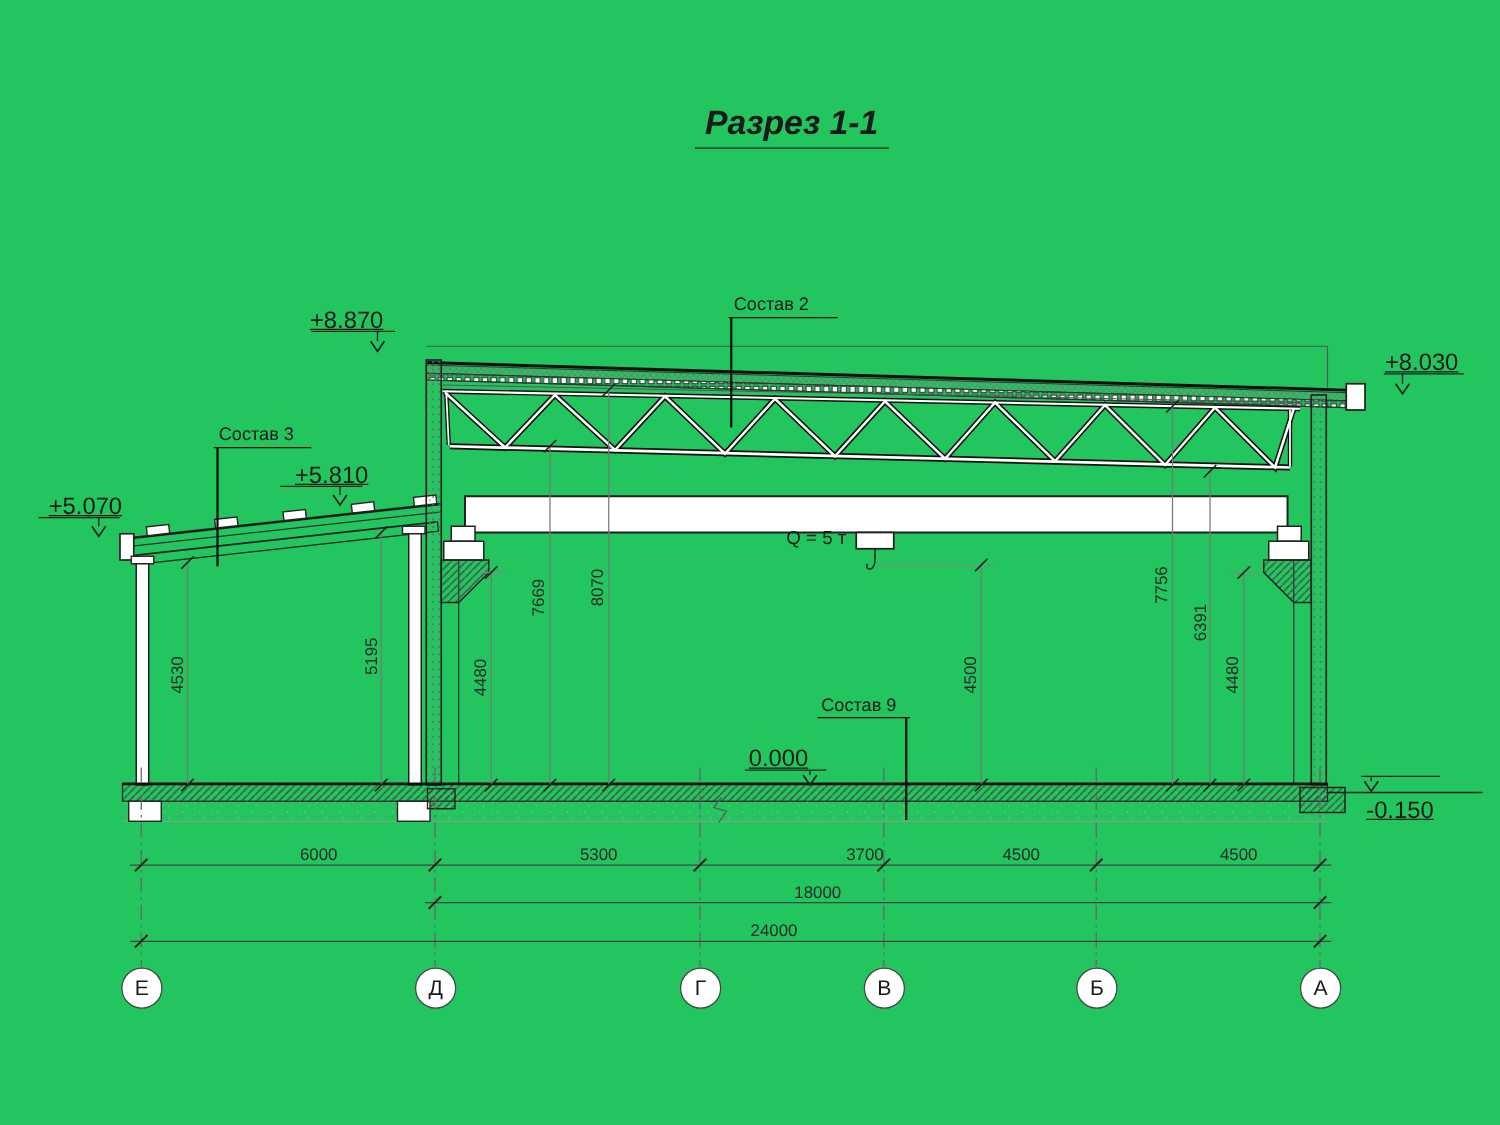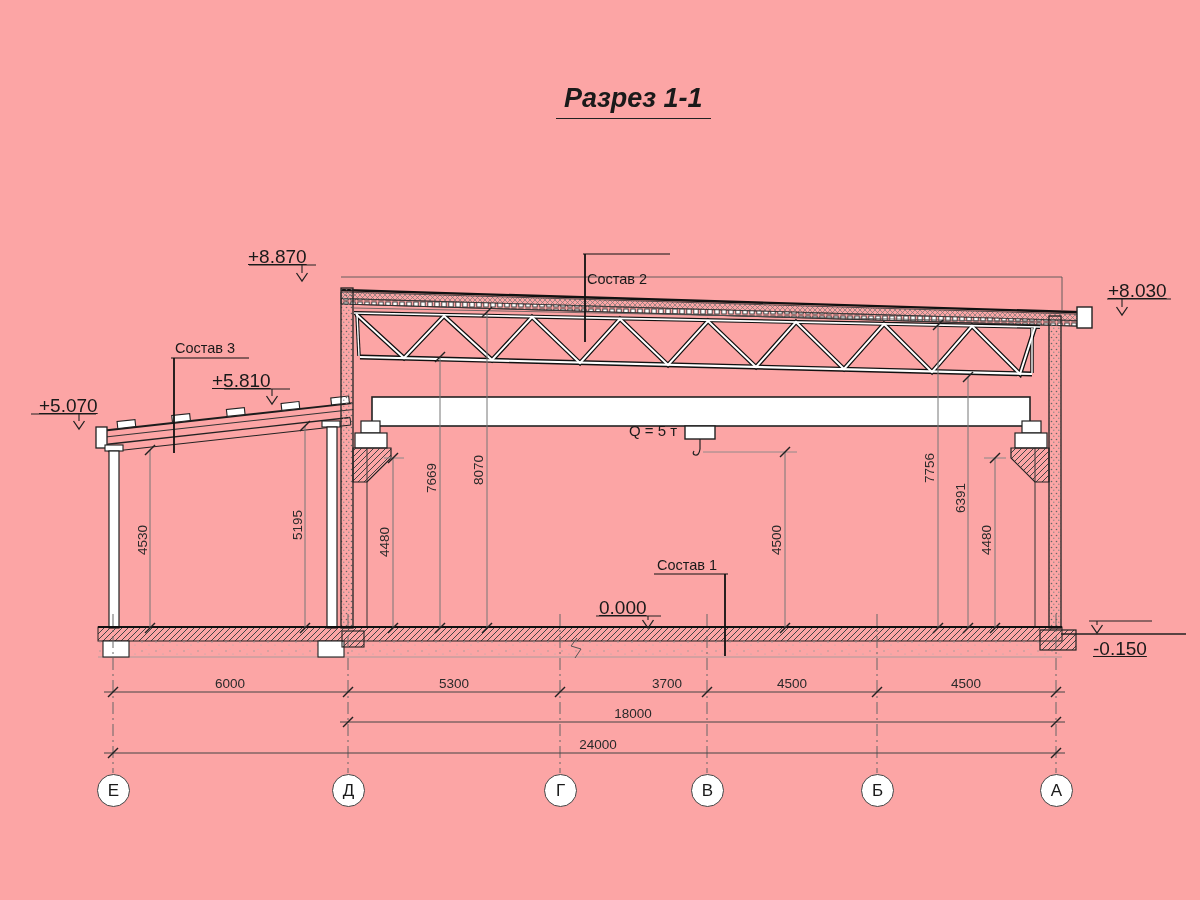--- a/index.html
+++ b/index.html
@@ -1,26 +1,26 @@
 <!DOCTYPE html>
 <html><head>
 <meta charset="utf-8">
 <style>
   html,body { margin:0; padding:0; background:#ffffff; }
-  .sheet { position:relative; width:1200px; height:900px; background:#fca5a5;
+  .sheet { position:relative; width:1200px; height:900px; background:#22c55e;
            font-family:"Liberation Sans", sans-serif; color:#1a1a1a; overflow:hidden; }
   svg.linework { position:absolute; left:0; top:0; }
   .lbl { position:absolute; white-space:nowrap; }
   .title { font-size:27px; font-style:italic; font-weight:bold;
            border-bottom:1.6px solid #222; padding:0 8px 4px 8px; }
   .elev { font-size:19px;text-decoration:underline; }
   .callout { font-size:14.5px; }
   .crane-lbl { font-size:15px; }
   .dim { font-size:13.5px; color:#2a2a2a; }
-  .hdim { width:80px; text-align:center; }
+  .hdim { width:80px; text-align:right; }
   .vdim { width:70px; text-align:center; transform:translate(-50%,-50%) rotate(-90deg); }
   .axis-bubble { position:absolute; width:31px; height:31px; border:1.3px solid #444;
                  border-radius:50%; display:flex; align-items:center; justify-content:center;
                  font-size:17px; background:#fff; }
 </style>
 </head>
 <body>
 
 <div class="sheet">
 
@@ -233,28 +233,28 @@
       <line x1="108" y1="758" x2="118" y2="748"></line>
           <line x1="1051" y1="758" x2="1061" y2="748"></line>
     </g>
   </g>
 </svg>
 
 <div class="lbl title" style="left:556px; top:83px;">Разрез 1-1</div>
 
 <div class="lbl elev" style="left:248px; top:246px;">+8.870</div>
 <div class="lbl elev" style="left:1108px; top:280px;">+8.030</div>
-<div class="lbl elev" style="left:212px; top:370px;">+5.810</div>
+<div class="lbl elev" style="left:236px; top:370px;">+5.810</div>
 <div class="lbl elev" style="left:39px; top:395px;">+5.070</div>
 <div class="lbl elev" style="left:599px; top:597px;">0.000</div>
 <div class="lbl elev" style="left:1093px; top:602px;margin-top:36px;">-0.150</div>
 
-<div class="lbl callout" style="left:587px; top:236px;margin-top:35px;">Состав 2</div>
+<div class="lbl callout" style="left:587px; top:236px;">Состав 2</div>
 <div class="lbl callout" style="left:175px; top:340px;text-align:center;">Состав 3</div>
-<div class="lbl callout" style="left:657px; top:557px;">Состав 1</div>
+<div class="lbl callout" style="left:657px; top:557px;">Состав 9</div>
 
 <div class="lbl crane-lbl" style="left:629px; top:402px;margin-top:20px;">Q = 5 т</div>
 
 <div class="lbl dim hdim" style="left:190px; top:676px;">6000</div>
 <div class="lbl dim hdim" style="left:414px; top:676px;">5300</div>
 <div class="lbl dim hdim" style="left:627px; top:676px;">3700</div>
 <div class="lbl dim hdim" style="left:752px; top:676px;">4500</div>
 <div class="lbl dim hdim" style="left:926px; top:676px;">4500</div>
 <div class="lbl dim hdim" style="left:593px; top:706px;">18000</div>
 <div class="lbl dim hdim" style="left:558px; top:737px;">24000</div>

